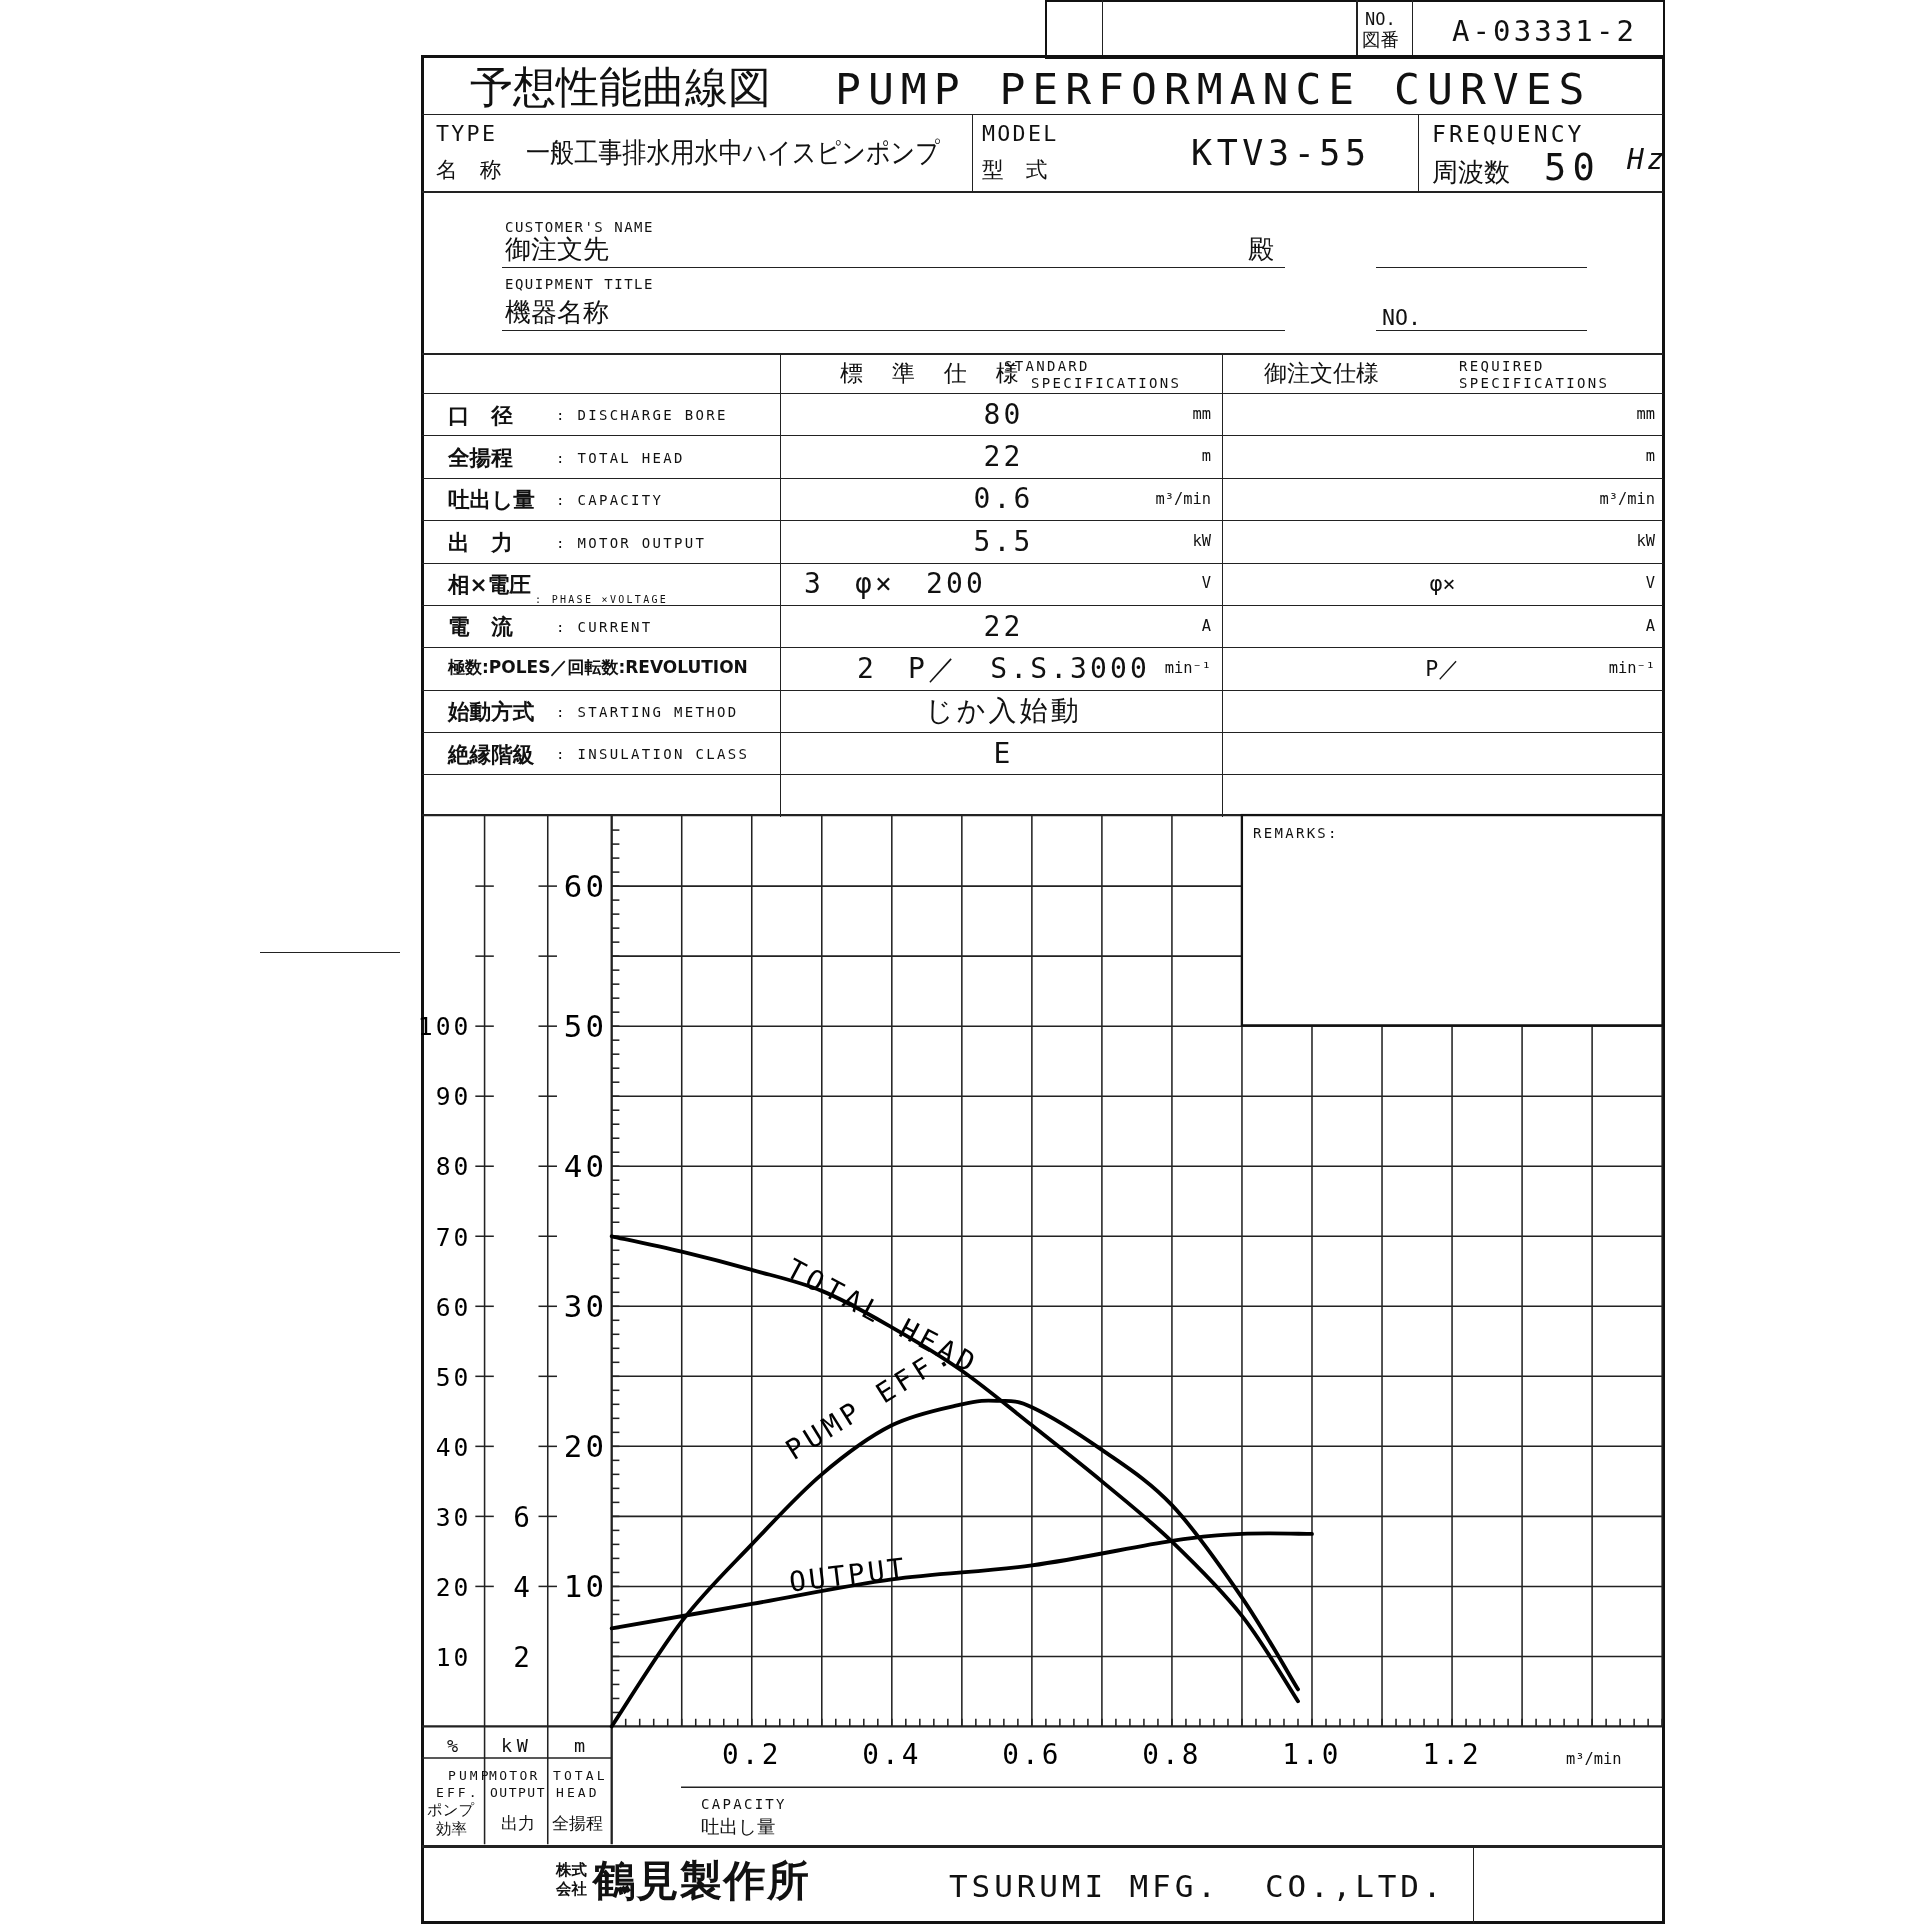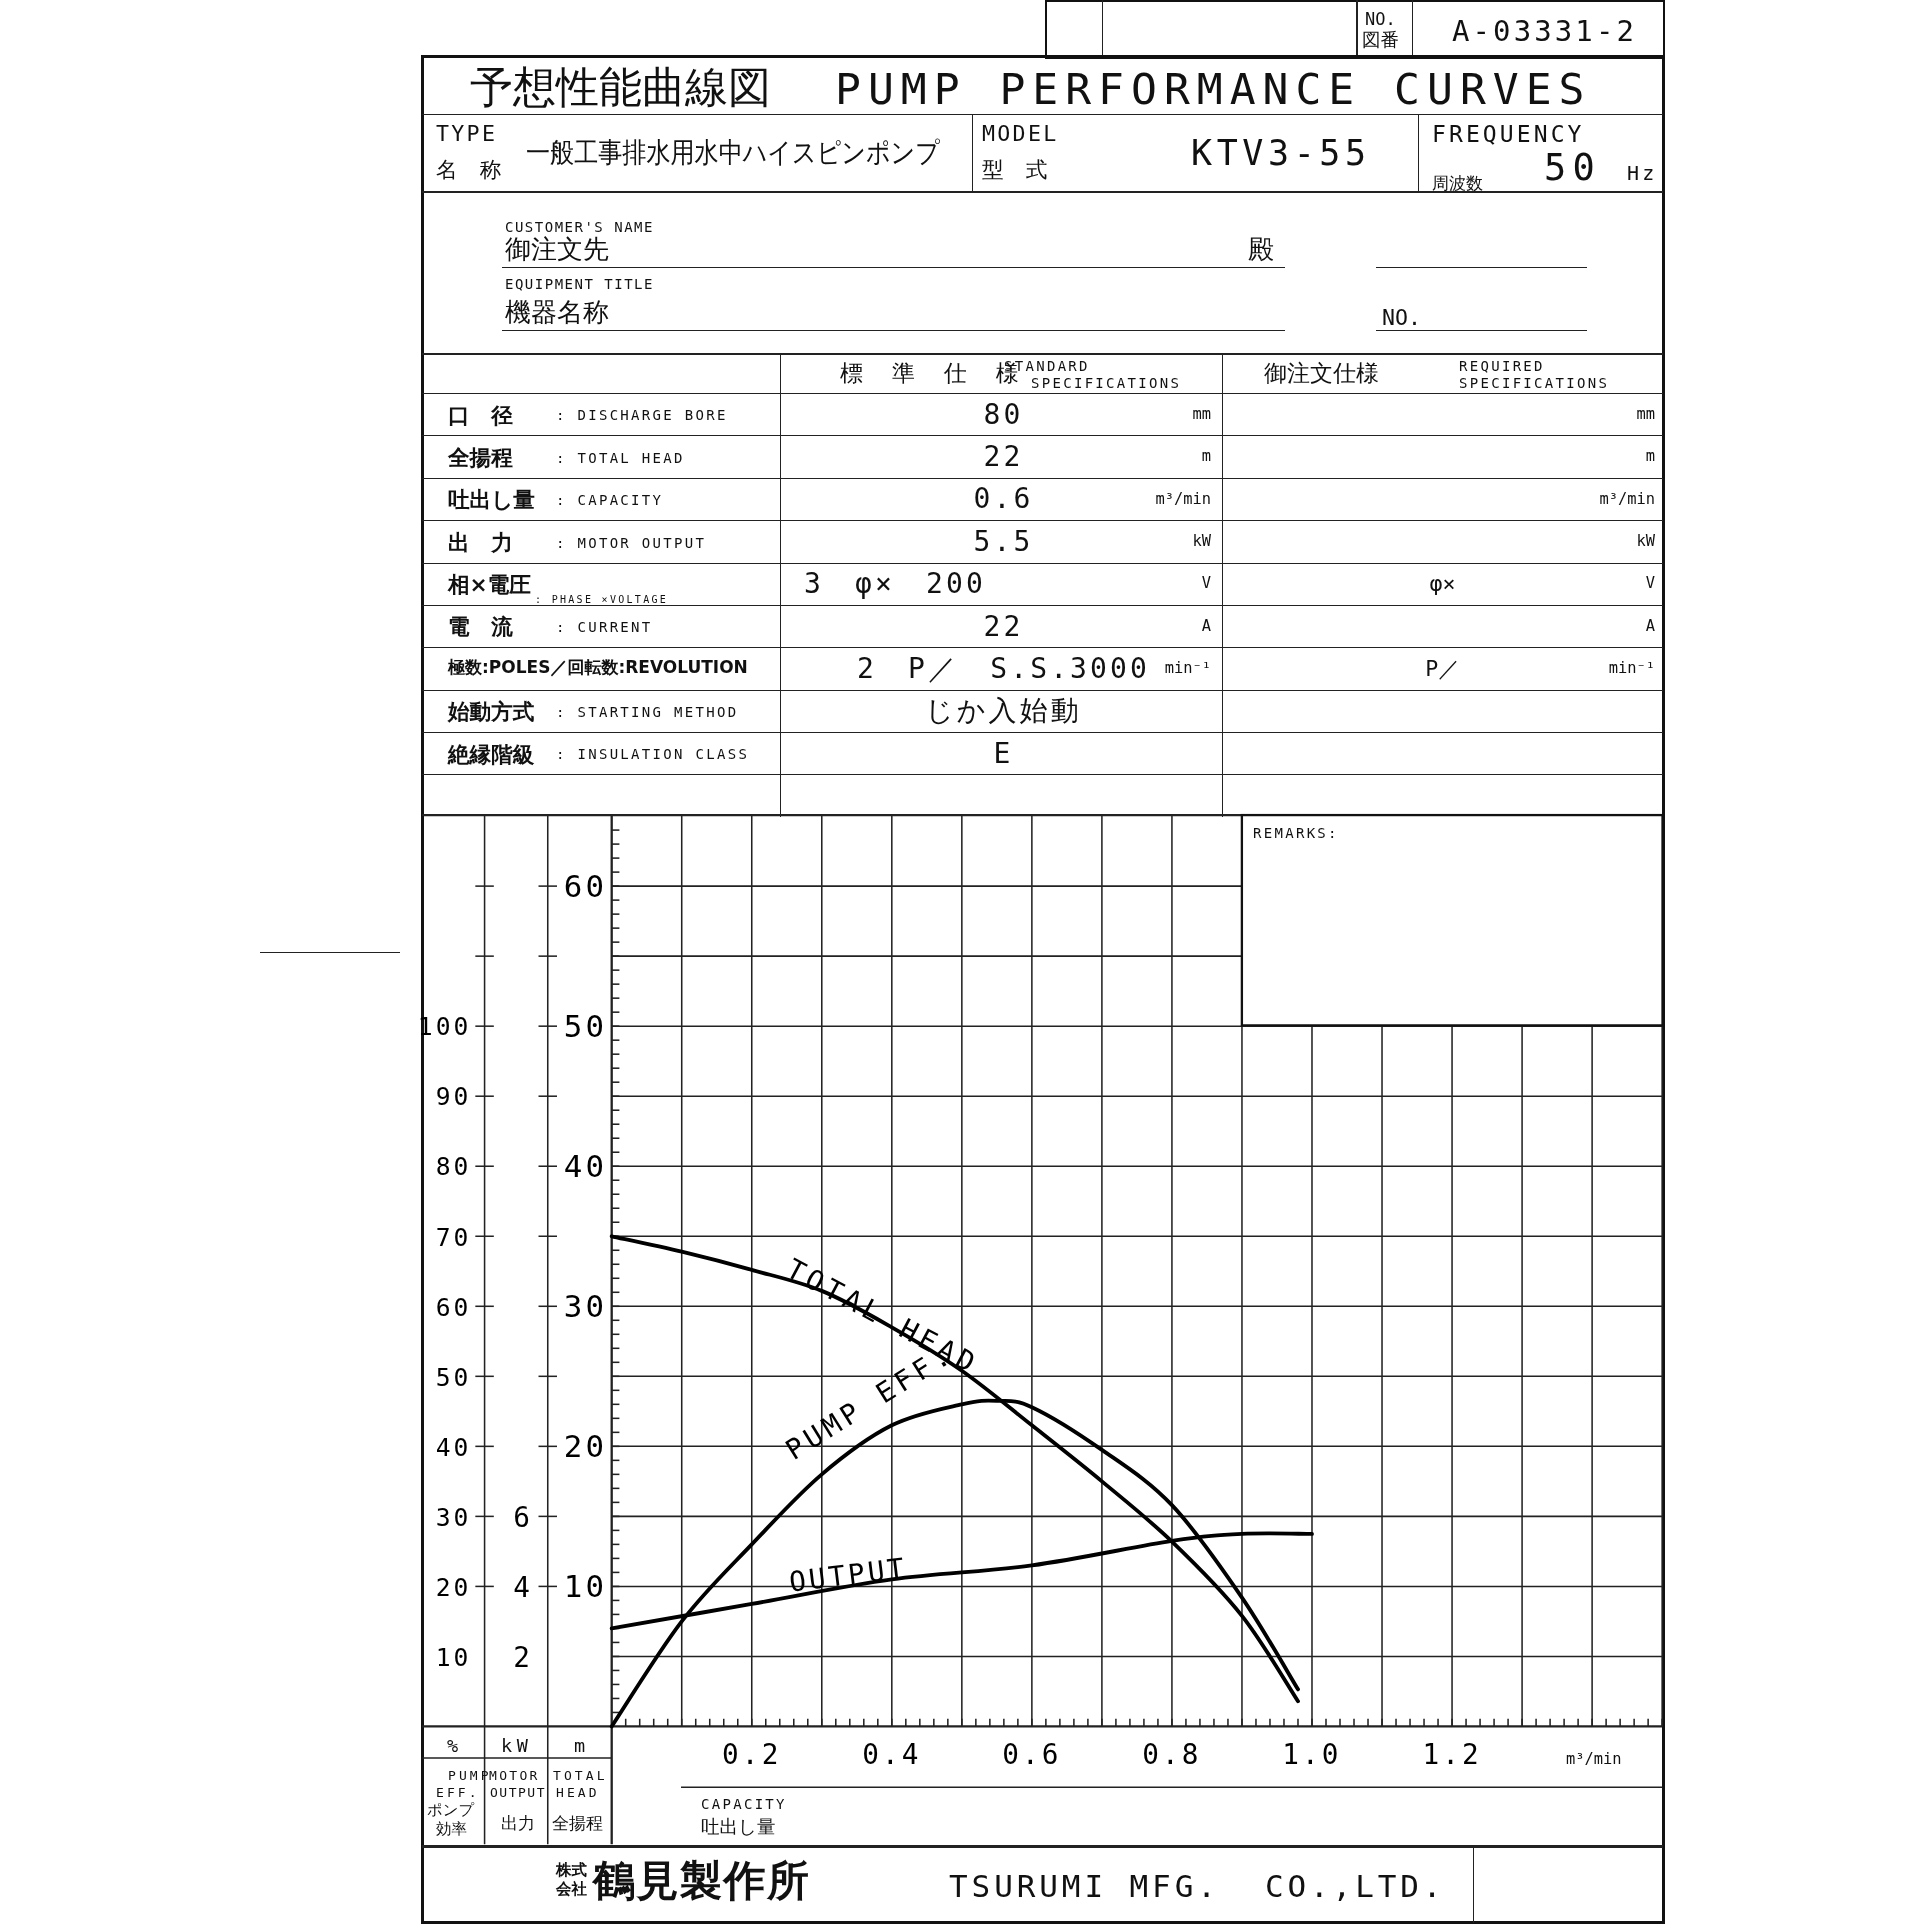--- a/index.html
+++ b/index.html
@@ -32,23 +32,23 @@
 
 <div class="t" style="left:436px;top:123px;font-size:21.6px;letter-spacing:2.3px;">TYPE</div>
 <div class="t" style="left:436px;top:159px;font-size:21.6px;letter-spacing:7.7px;font-family:'DejaVu Sans',sans-serif;">名 称</div>
 <div class="t" style="left:526px;top:139px;font-size:28px;font-family:'DejaVu Sans',sans-serif;transform:scaleX(0.86);transform-origin:left top;">一般工事排水用水中ハイスピンポンプ</div>
 <div class="vl" style="left:972px;top:114px;height:77px;"></div>
 <div class="t" style="left:982px;top:123px;font-size:21.6px;letter-spacing:2.3px;">MODEL</div>
 <div class="t" style="left:982px;top:159px;font-size:21.6px;letter-spacing:7.7px;font-family:'DejaVu Sans',sans-serif;">型 式</div>
 <div class="t" style="left:1153px;top:136px;font-size:35px;letter-spacing:4.6px;margin-left:38px;">KTV3-55</div>
 <div class="vl" style="left:1418px;top:114px;height:77px;"></div>
 <div class="t" style="left:1432px;top:123px;font-size:23px;letter-spacing:3.1px;">FREQUENCY</div>
-<div class="t" style="left:1432px;top:175px;font-size:17px;font-family:'DejaVu Sans',sans-serif;">周波数</div>
+<div class="t" style="left:1432px;top:159px;font-size:26px;font-family:'DejaVu Sans',sans-serif;">周波数</div>
 <div class="t" style="left:1544px;top:149px;font-size:37px;letter-spacing:6.2px;">50</div>
-<div class="t" style="left:1627px;top:163px;font-size:20px;letter-spacing:3.1px;">Hz</div>
+<div class="t" style="left:1627px;top:146px;font-size:28px;letter-spacing:3.1px;font-style:italic;">Hz</div>
 <div class="hl" style="left:422px;top:191px;width:1241px;border-top-width:2.3px;"></div>
 
 <div class="t" style="left:505px;top:220px;font-size:14px;letter-spacing:1.5px;">CUSTOMER'S NAME</div>
 <div class="t" style="left:505px;top:236px;font-size:26px;font-family:'DejaVu Sans',sans-serif;">御注文先</div>
 <div class="t" style="left:1248px;top:236px;font-size:26px;font-family:'DejaVu Sans',sans-serif;">殿</div>
 <div class="hl" style="left:502px;top:267px;width:783px;"></div>
 <div class="hl" style="left:1376px;top:267px;width:211px;"></div>
 <div class="t" style="left:505px;top:277px;font-size:14px;letter-spacing:1.5px;">EQUIPMENT TITLE</div>
 <div class="t" style="left:505px;top:299px;font-size:26px;font-family:'DejaVu Sans',sans-serif;">機器名称</div>
 <div class="hl" style="left:502px;top:330px;width:783px;"></div>

